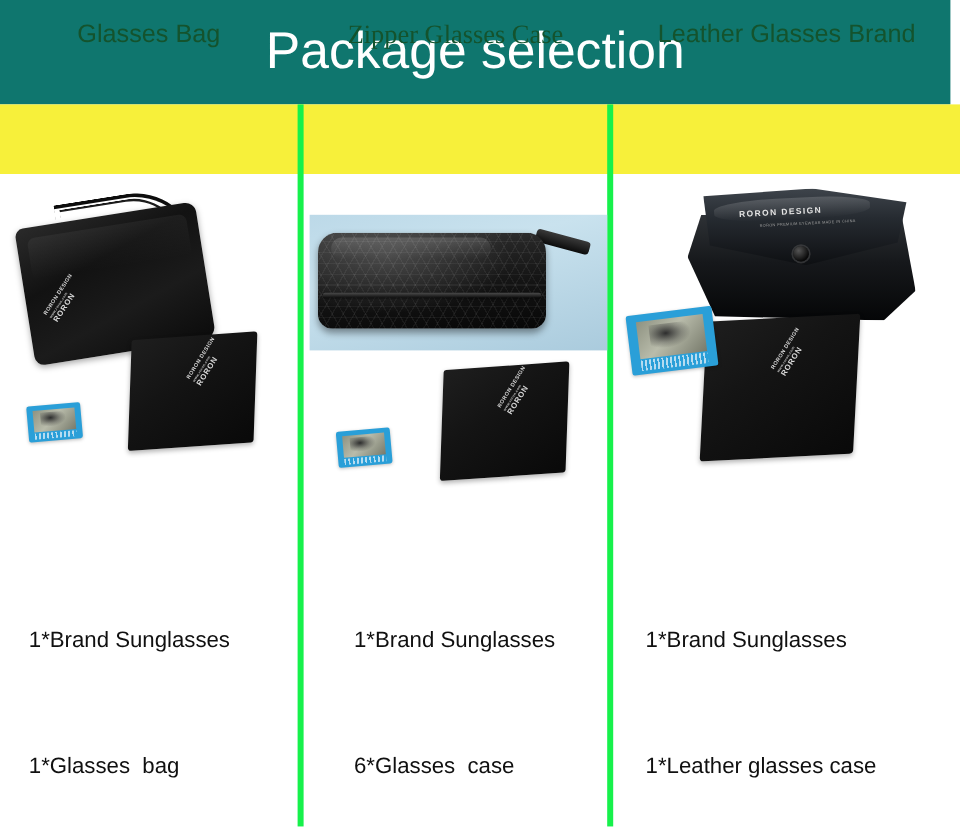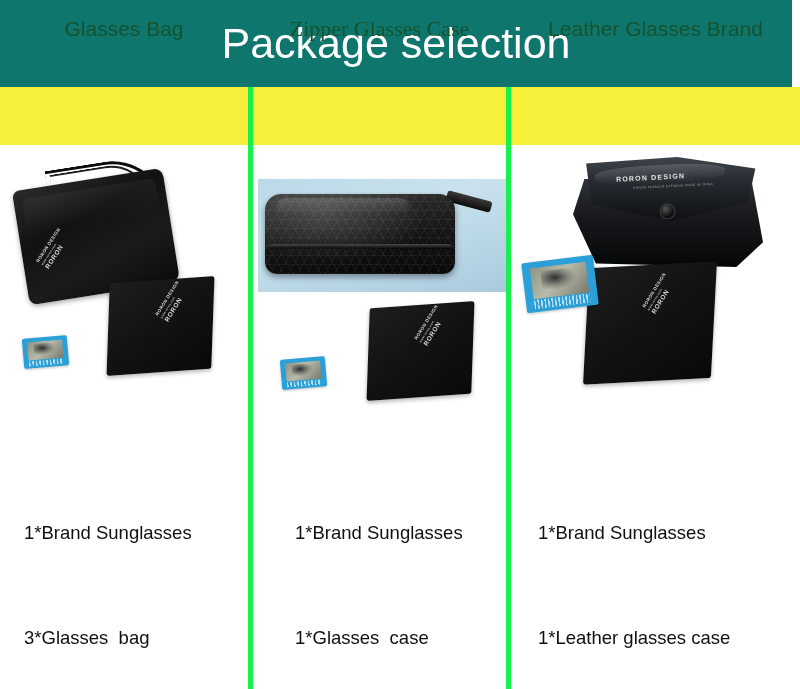--- a/index.html
+++ b/index.html
@@ -356,21 +356,21 @@
       </div>
 
       <div class="ph testcard card1">
         <div class="inner"></div>
         <div class="strip"></div>
       </div>
     </div>
 
     <div class="spec-list">
       <span class="spec-line">1*Brand Sunglasses</span>
-      <span class="spec-line">3*Glasses  bag</span>
+      <span class="spec-line">1*Glasses  bag</span>
       
       
     </div>
   </div>
 
   <div class="col c1">
     <div class="photo">
       <div class="ph bluebox">
         <div class="ziptab"></div>
         <div class="zipcase">
@@ -388,21 +388,21 @@
       </div>
 
       <div class="ph testcard card2">
         <div class="inner"></div>
         <div class="strip"></div>
       </div>
     </div>
 
     <div class="spec-list">
       <span class="spec-line">1*Brand Sunglasses</span>
-      <span class="spec-line">1*Glasses  case</span>
+      <span class="spec-line">6*Glasses  case</span>
       
       
     </div>
   </div>
 
   <div class="col c2">
     <div class="photo">
       <div class="ph leather">
         <div class="body"></div>
         <div class="flap"></div>

